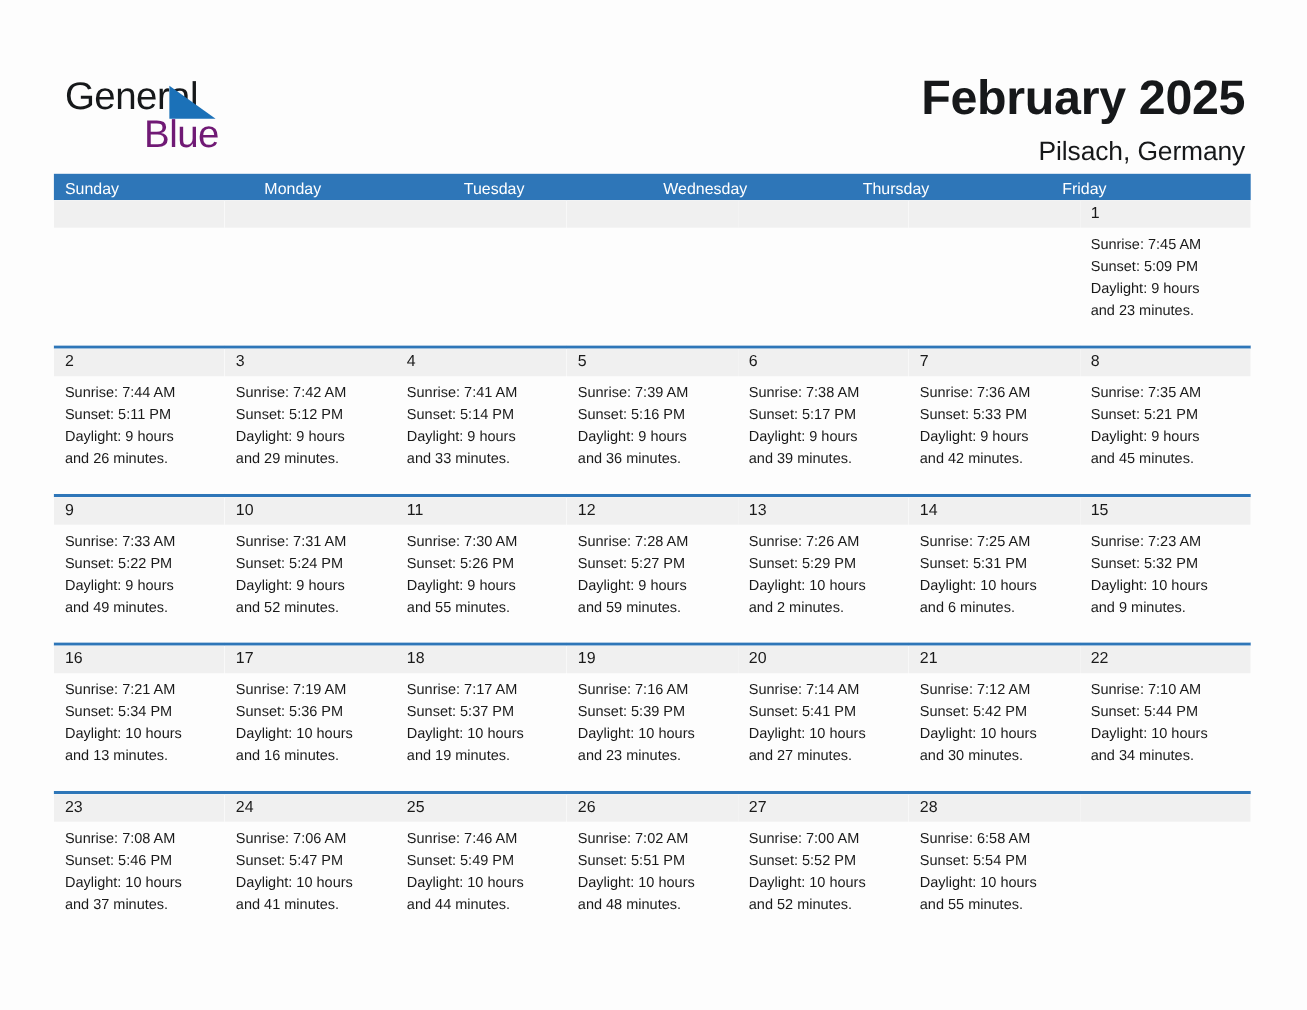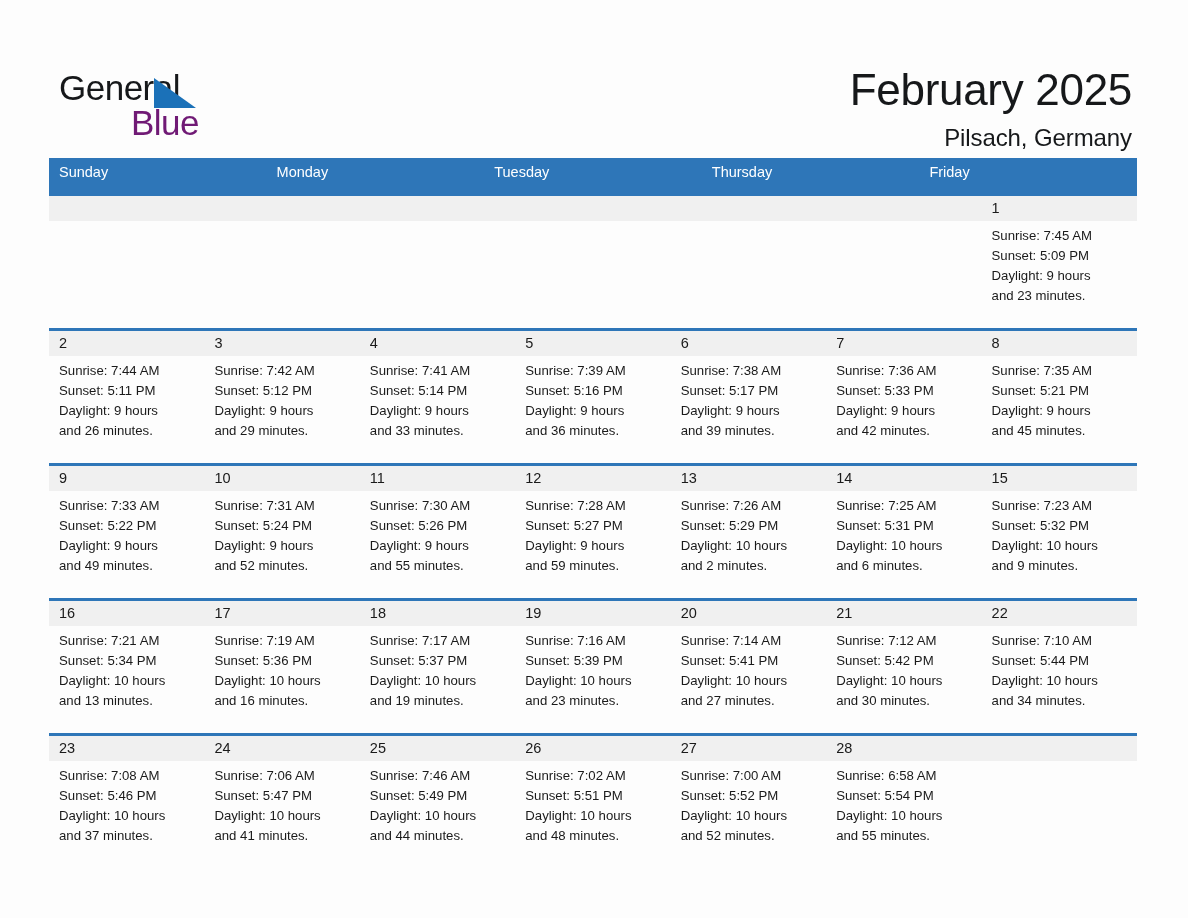--- a/index.html
+++ b/index.html
@@ -67,21 +67,21 @@
 
   .title-block {
     position: absolute;
     right: 56px;
     top: 48px;
     text-align: right;
   }
   .cal-title {
     font-size: 44px;
     line-height: 52px;
-    font-weight: normal;
+    font-weight: bold;
     color: #16181a;
     margin: 0;
     letter-spacing: -0.3px;
   }
   .cal-subtitle {
     font-size: 24px;
     line-height: 32px;
     font-weight: normal;
     color: #16181a;
     margin: 6px 0 8px 0;
@@ -90,23 +90,23 @@
 
   
   .calendar {
     position: absolute;
     left: 49px;
     top: 158px;
     width: 1088px;
   }
   .weekdays {
     display: grid;
-    grid-template-columns: repeat(5, 1fr);
+    grid-template-columns: repeat(6, 1fr);
     background: #2e76b8;
-    height: 38px;
+    height: 24px;
   }
   .weekday {
     color: #ffffff;
     font-size: 14.5px;
     line-height: 29px;
     padding-left: 10px;
     white-space: nowrap;
   }
   .week {
     display: grid;
@@ -162,20 +162,21 @@
     </div>
 
   </div>
 
   <div class="calendar">
 
     <div class="weekdays">
       <div class="weekday">Sunday</div>
       <div class="weekday">Monday</div>
       <div class="weekday">Tuesday</div>
+      <div class="weekday">Wednesday</div>
       <div class="weekday">Thursday</div>
       <div class="weekday">Friday</div>
     </div>
 
     <div id="weeks-container">
         <div class="week">
           <div class="day empty">
             <div class="day-band"><span class="day-num"></span></div>
           </div>
           <div class="day empty">

